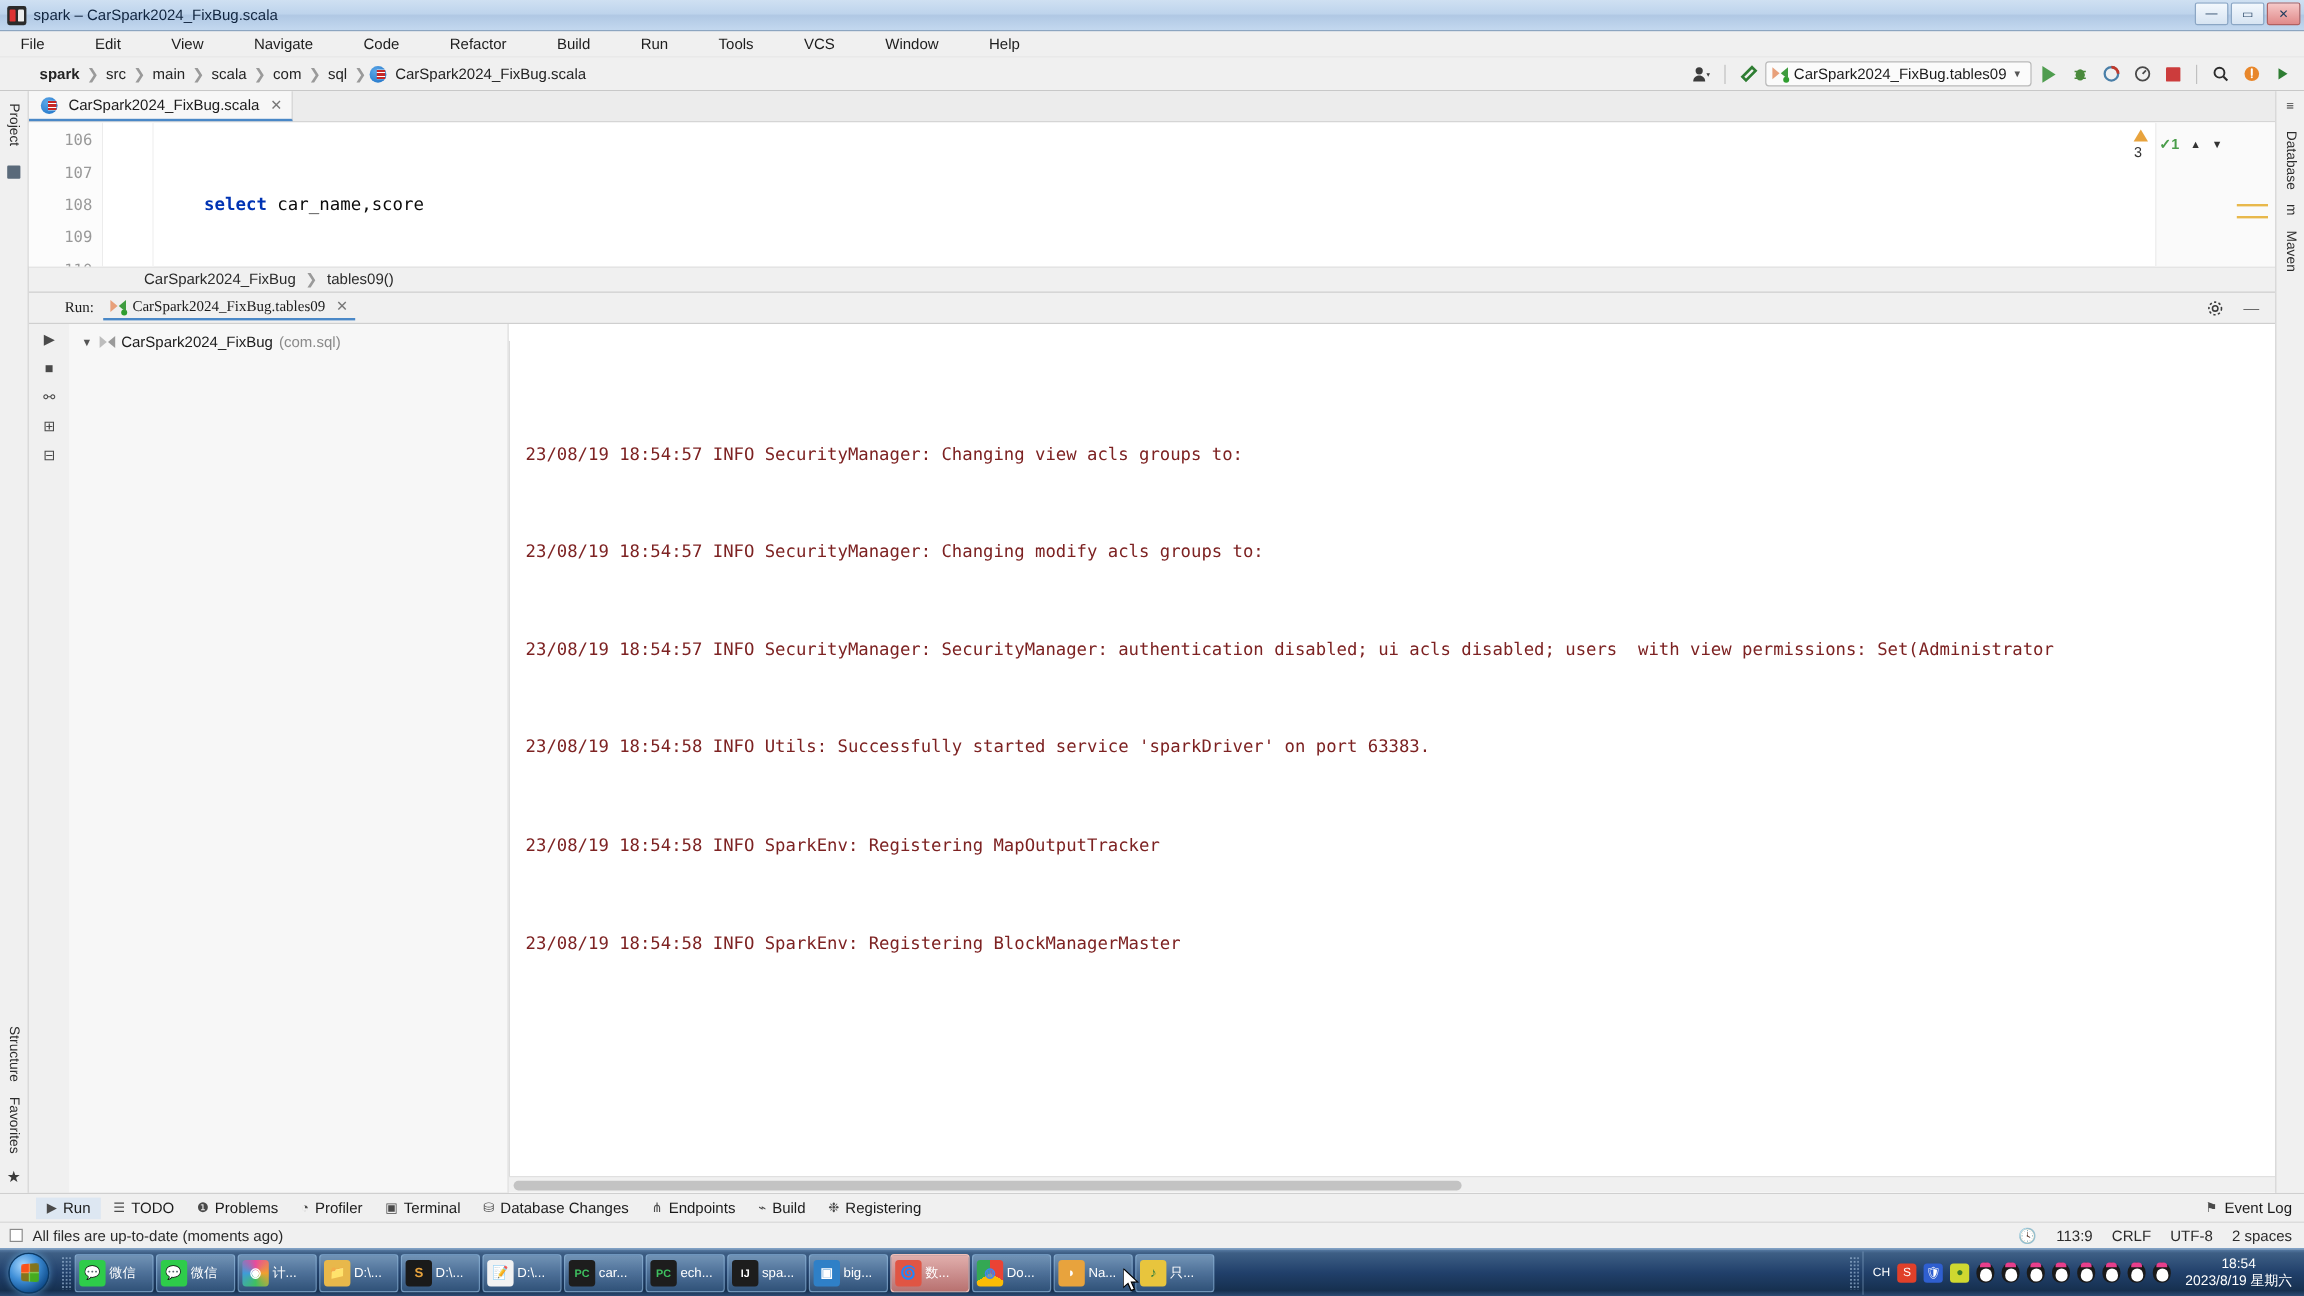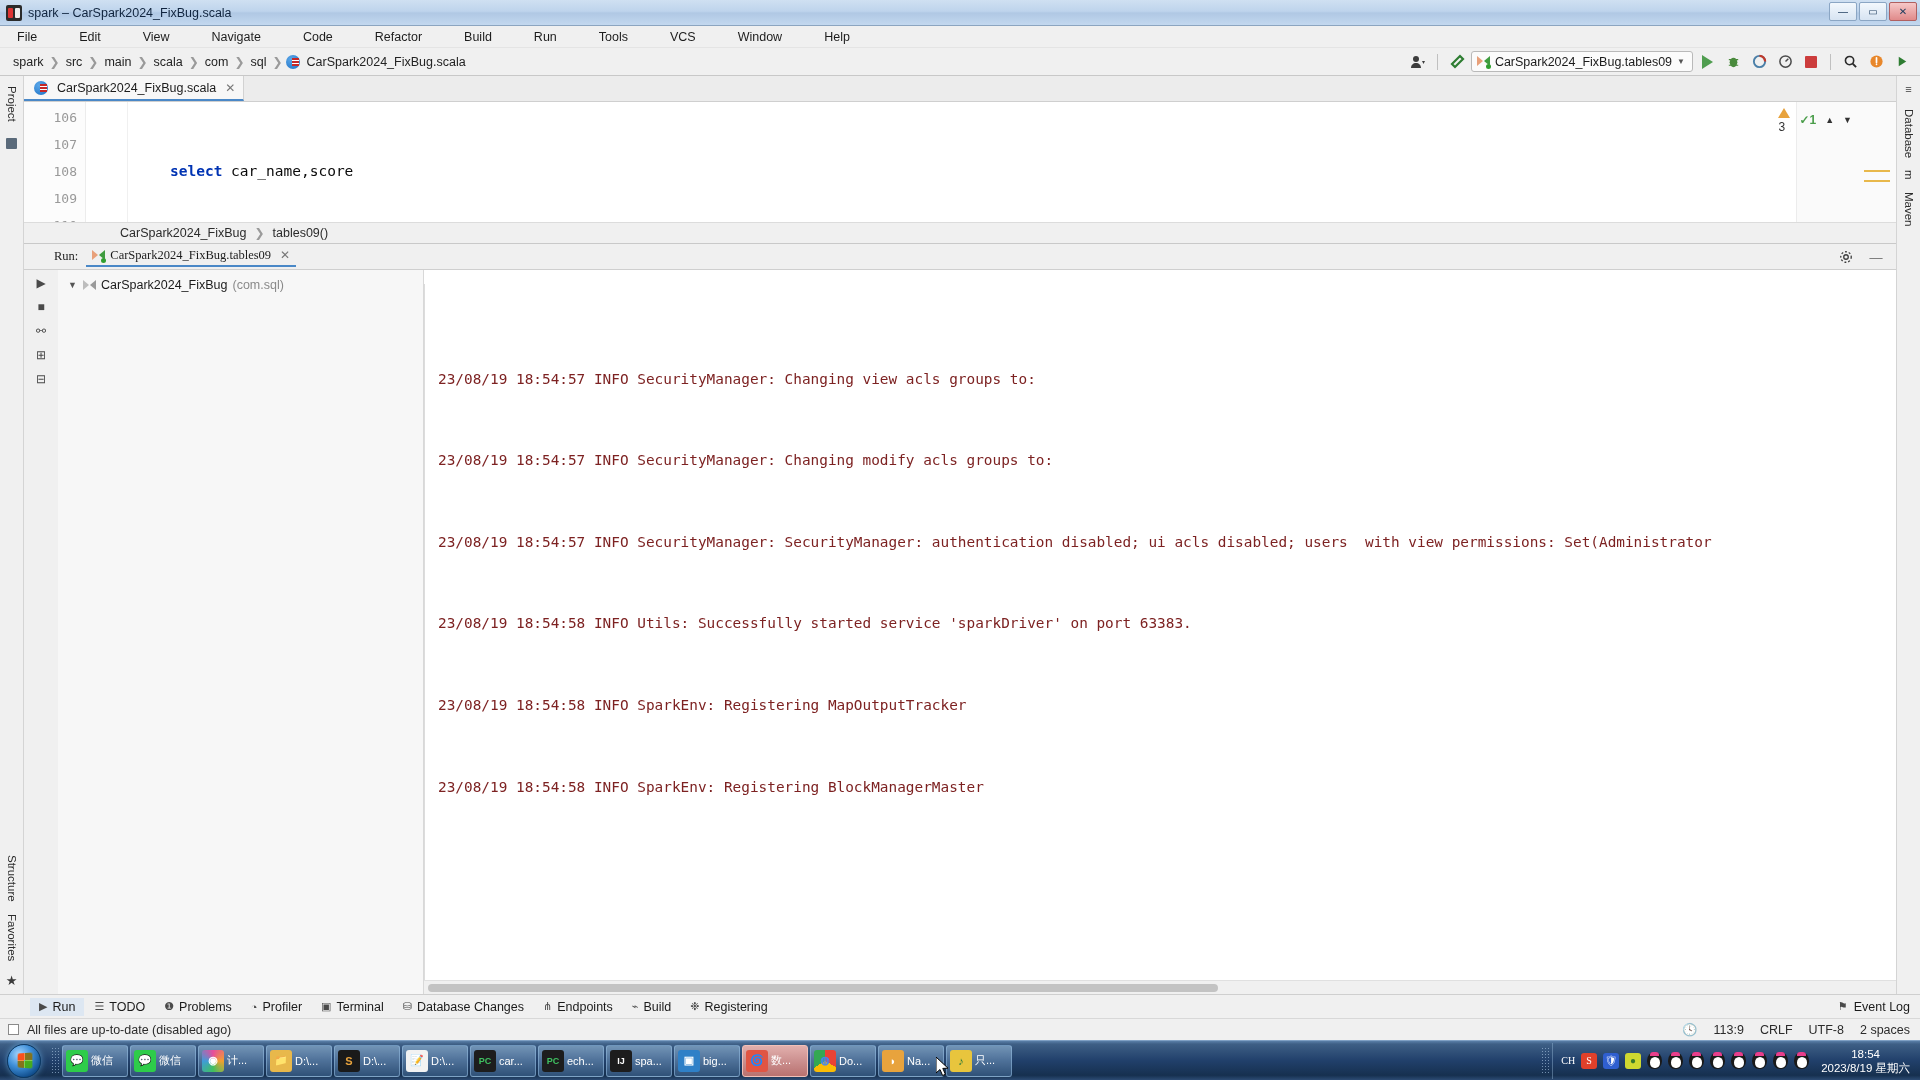--- a/index.html
+++ b/index.html
@@ -70,21 +70,21 @@
     height: 28px; flex: 0 0 28px;
     background: #f0f0f0;
     display: flex; align-items: center;
     padding: 0 6px 0 10px;
     border-bottom: 1px solid #c8c8c8;
   }
   .crumbs { display: flex; align-items: center; gap: 0; }
   .crumb {
     font-size: 12.5px; color: #232323; padding: 1px 3px;
   }
-  .crumb.bold { font-weight: normal; }
+  .crumb.bold { font-weight: bold; margin-left: 20px; }
   .crumb-sep {
     color: #9a9a9a; font-size: 12px; margin: 0 3px;
   }
   .scala-ic {
     width: 14px; height: 14px; border-radius: 50%;
     background: radial-gradient(circle at 35% 30%, #5aa6e8, #1a6fc4);
     display: inline-block; margin-right: 4px; position: relative;
     vertical-align: -2px;
   }
   .scala-ic:after {
@@ -398,21 +398,21 @@
   .tlabel { font-size: 11px; overflow: hidden; text-overflow: clip; }
   .tray {
     display: flex; align-items: center; gap: 6px;
     padding: 0 8px; margin-left: auto;
     border-left: 1px solid rgba(160,195,225,.4);
     height: 36px;
   }
   .tray-ic {
     width: 16px; height: 16px; border-radius: 3px;
     display: flex; align-items: center; justify-content: center;
-    font-size: 10px; color: #fff; font-family: Liberation Serif, serif;
+    font-size: 10px; color: #fff;
   }
   .penguin {
     width: 15px; height: 17px; position: relative;
     background: #1a1a1a; border-radius: 50% 50% 45% 45%;
   }
   .penguin:before {
     content:""; position:absolute; left:2.5px; top:5px;
     width:10px; height:11px; background:#fff; border-radius:50% 50% 45% 45%;
   }
   .penguin:after {
@@ -723,21 +723,21 @@
     <span>Registering</span>
   </div>
   <div class="bottombar-right">
     <span class="btab-ic">⚑</span>
     <span style="font-size:12.5px;color:#1b1b1b">Event Log</span>
   </div>
 </div>
 
 <div class="statusbar">
   <span class="sb-sq"></span>
-  <span>All files are up-to-date (disabled ago)</span>
+  <span>All files are up-to-date (moments ago)</span>
   <div class="sb-right">
     <span>🕓</span>
     <span>113:9</span>
     <span>CRLF</span>
     <span>UTF-8</span>
     <span>2 spaces</span>
   </div>
 </div>
 
 <div class="taskbar">

